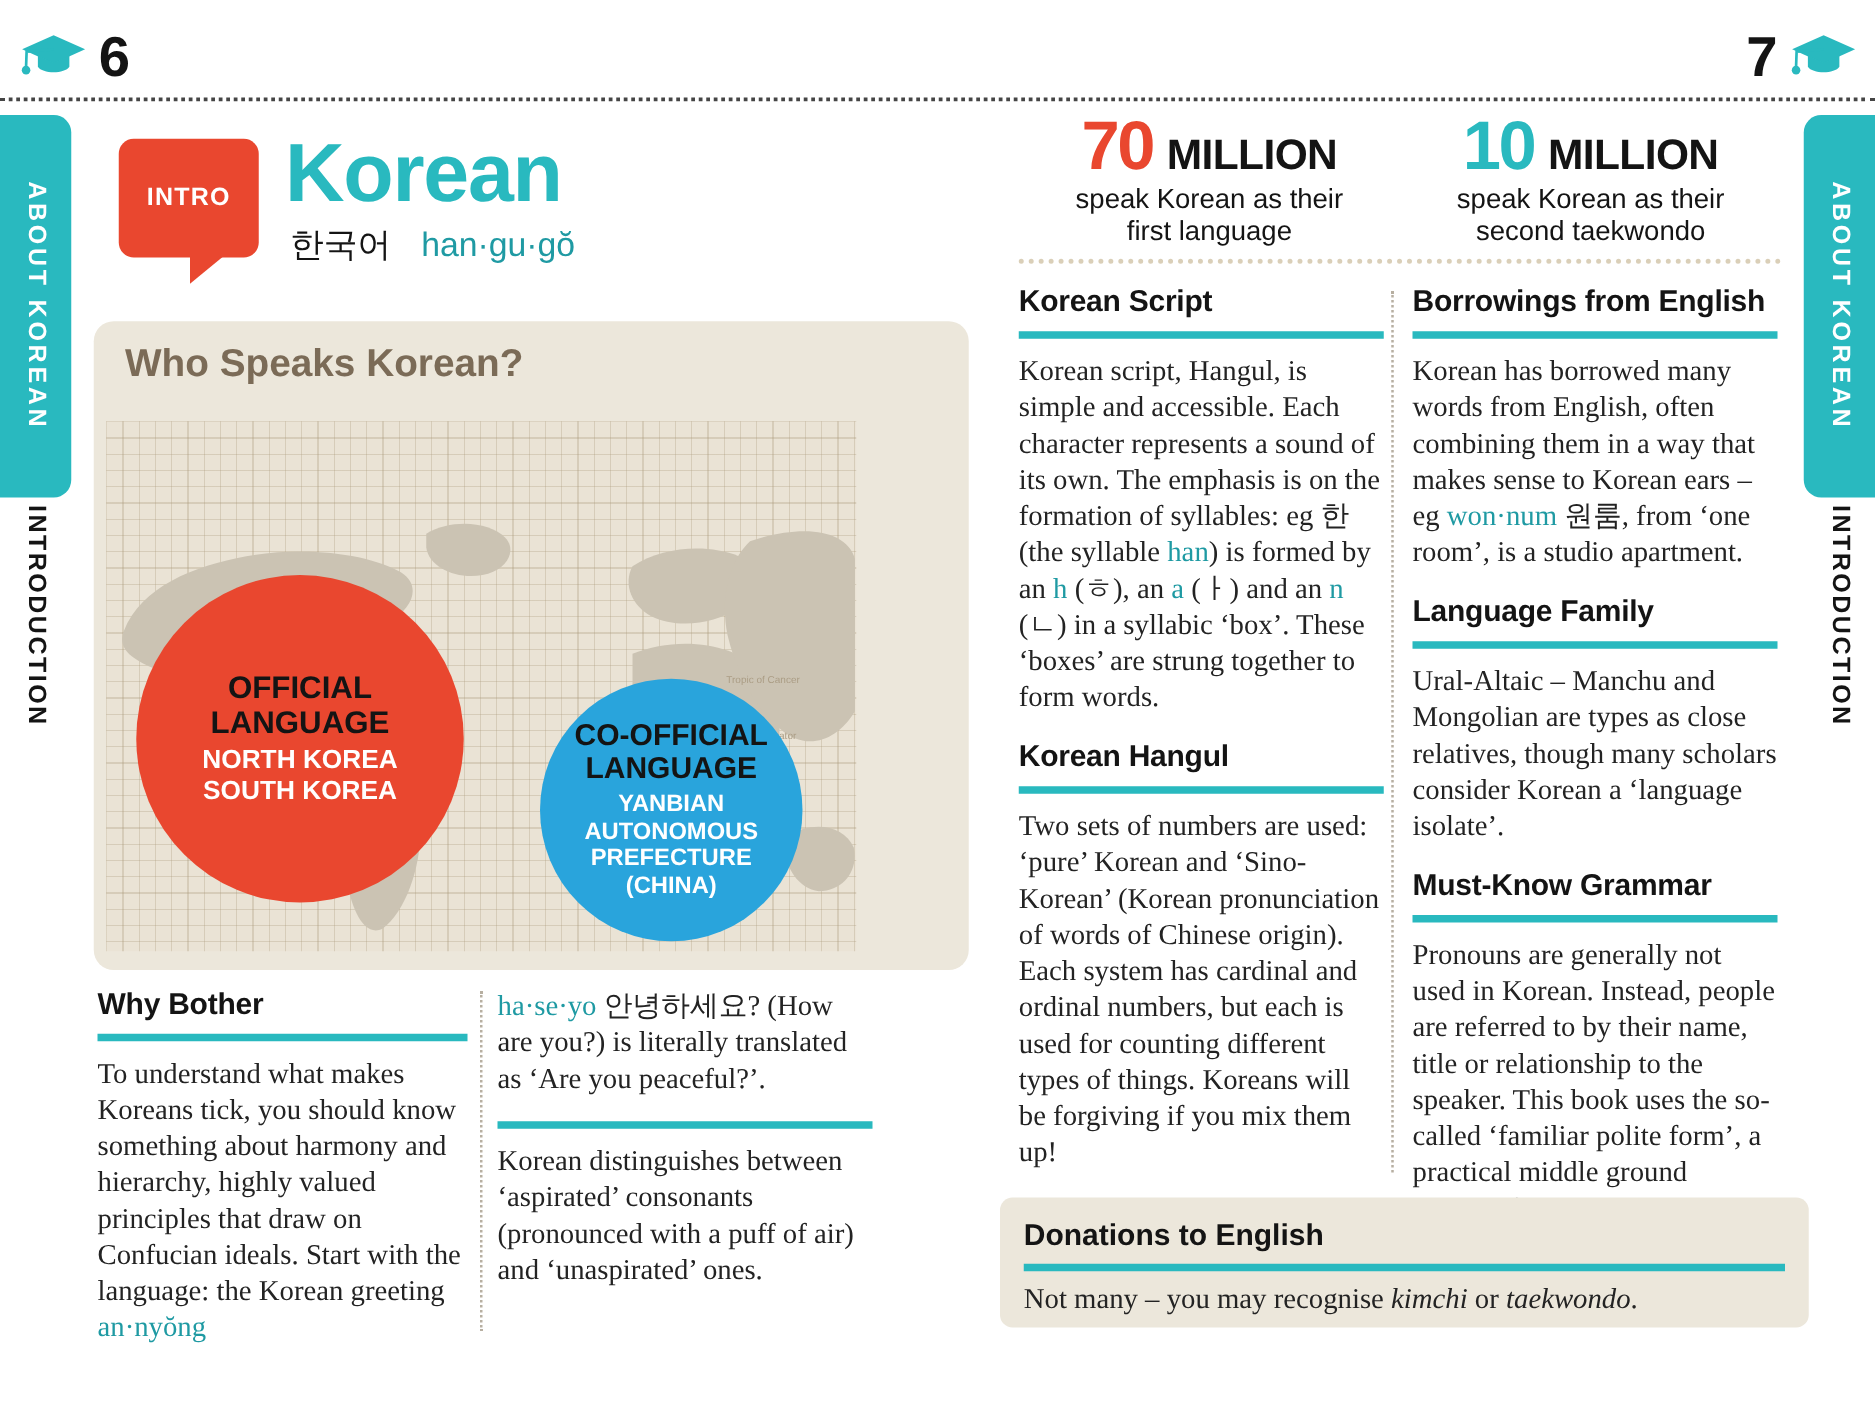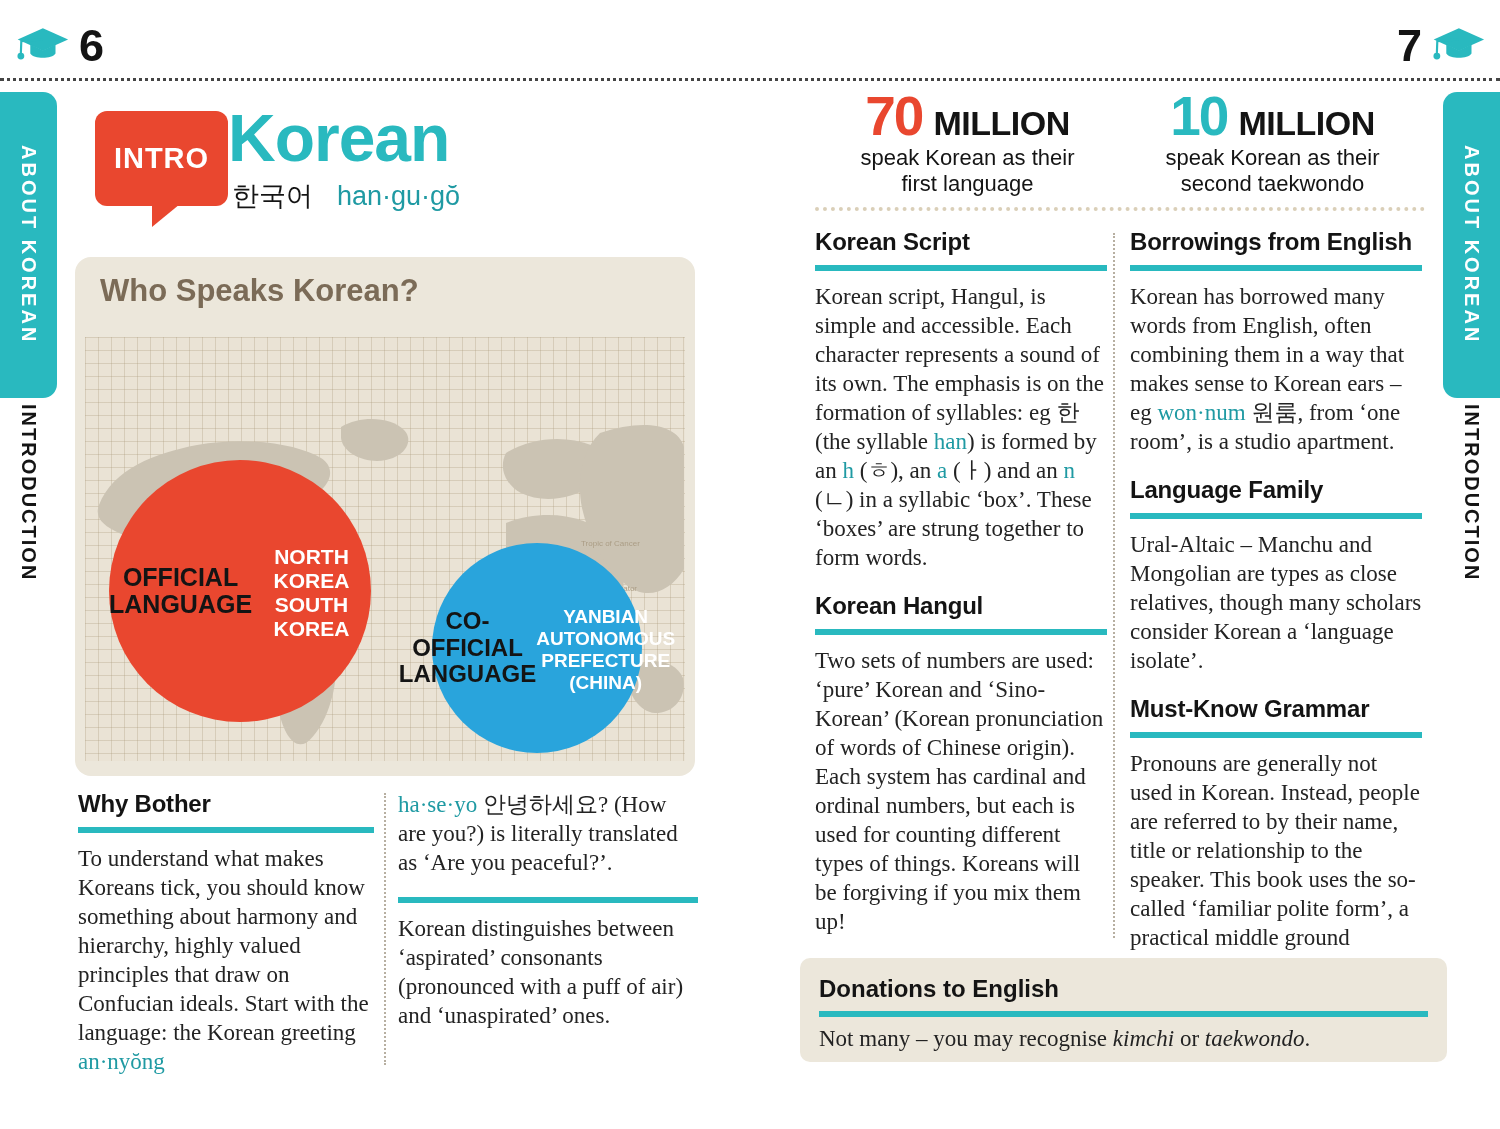--- a/index.html
+++ b/index.html
@@ -32,41 +32,41 @@
     display:flex;align-items:center;justify-content:center}
   .side-tab-left{left:0;border-radius:0 14px 14px 0}
   .side-tab-right{right:0;border-radius:14px 0 0 14px}
   .vtext{writing-mode:vertical-rl;font-weight:700;font-size:20px;letter-spacing:3px;white-space:nowrap}
   .side-tab .vtext{color:#fff}
   .side-label{position:absolute;top:404px;width:57px;height:250px;display:flex;align-items:flex-start;justify-content:center}
   .side-label-left{left:0}
   .side-label-right{right:0}
   .side-label .vtext{color:#141414;letter-spacing:2px}
   
-  .intro-badge{position:absolute;left:95px;top:111px;width:133px;height:95px;background:var(--red);
+  .intro-badge{position:absolute;left:95px;top:111px;width:112px;height:95px;background:var(--red);
     border-radius:12px;display:flex;align-items:center;justify-content:center;
-    color:#fff;font-weight:700;font-size:29px;letter-spacing:1px}
+    color:#fff;font-weight:700;font-size:20px;letter-spacing:1px}
   .intro-badge::after{content:"";position:absolute;left:57px;bottom:-21px;width:0;height:0;
     border-top:23px solid var(--red);border-right:28px solid transparent}
   .page-title{position:absolute;left:228px;top:100px;font-weight:700;font-size:66px;
     letter-spacing:-1px;color:var(--teal)}
   .page-subtitle{position:absolute;left:232px;top:178px;font-size:27px;font-weight:500}
   .page-subtitle .kor{color:#141414}
   .page-subtitle .rom{color:var(--teal-text);margin-left:24px}
   
-  .infographic{position:absolute;left:75px;top:257px;width:620px;height:519px;
+  .infographic{position:absolute;left:75px;top:257px;width:700px;height:519px;
     background:var(--beige);border-radius:16px}
   .info-title{position:absolute;left:25px;top:16px;font-weight:700;font-size:31px;color:var(--brown)}
   .map-panel{position:absolute;left:10px;top:80px;width:600px;height:424px;background:var(--map-bg);
     background-image:
       repeating-linear-gradient(to right, rgba(168,151,120,.30) 0 1px, transparent 1px 13px),
       repeating-linear-gradient(to bottom, rgba(168,151,120,.30) 0 1px, transparent 1px 13px);}
   .map-panel svg.world{position:absolute;left:0;top:0;width:100%;height:100%}
   .lat-label{position:absolute;font-size:8px;color:#ab9d85;white-space:nowrap}
-  .circle{position:absolute;border-radius:50%;display:flex;flex-direction:row;
+  .circle{position:absolute;border-radius:50%;display:flex;flex-direction:column;
     align-items:center;justify-content:center;text-align:center}
   .circle-red{left:24px;top:123px;width:262px;height:262px;background:var(--red)}
   .circle-blue{left:347px;top:206px;width:210px;height:210px;background:var(--blue)}
   .circle .c-title{font-weight:700;color:#141414;line-height:1.1}
   .circle .c-sub{font-weight:700;color:#fff;line-height:1.15;margin-top:4px}
   .circle-red .c-title{font-size:25px}
   .circle-red .c-sub{font-size:21px}
   .circle-blue .c-title{font-size:24px}
   .circle-blue .c-sub{font-size:19px}
   

